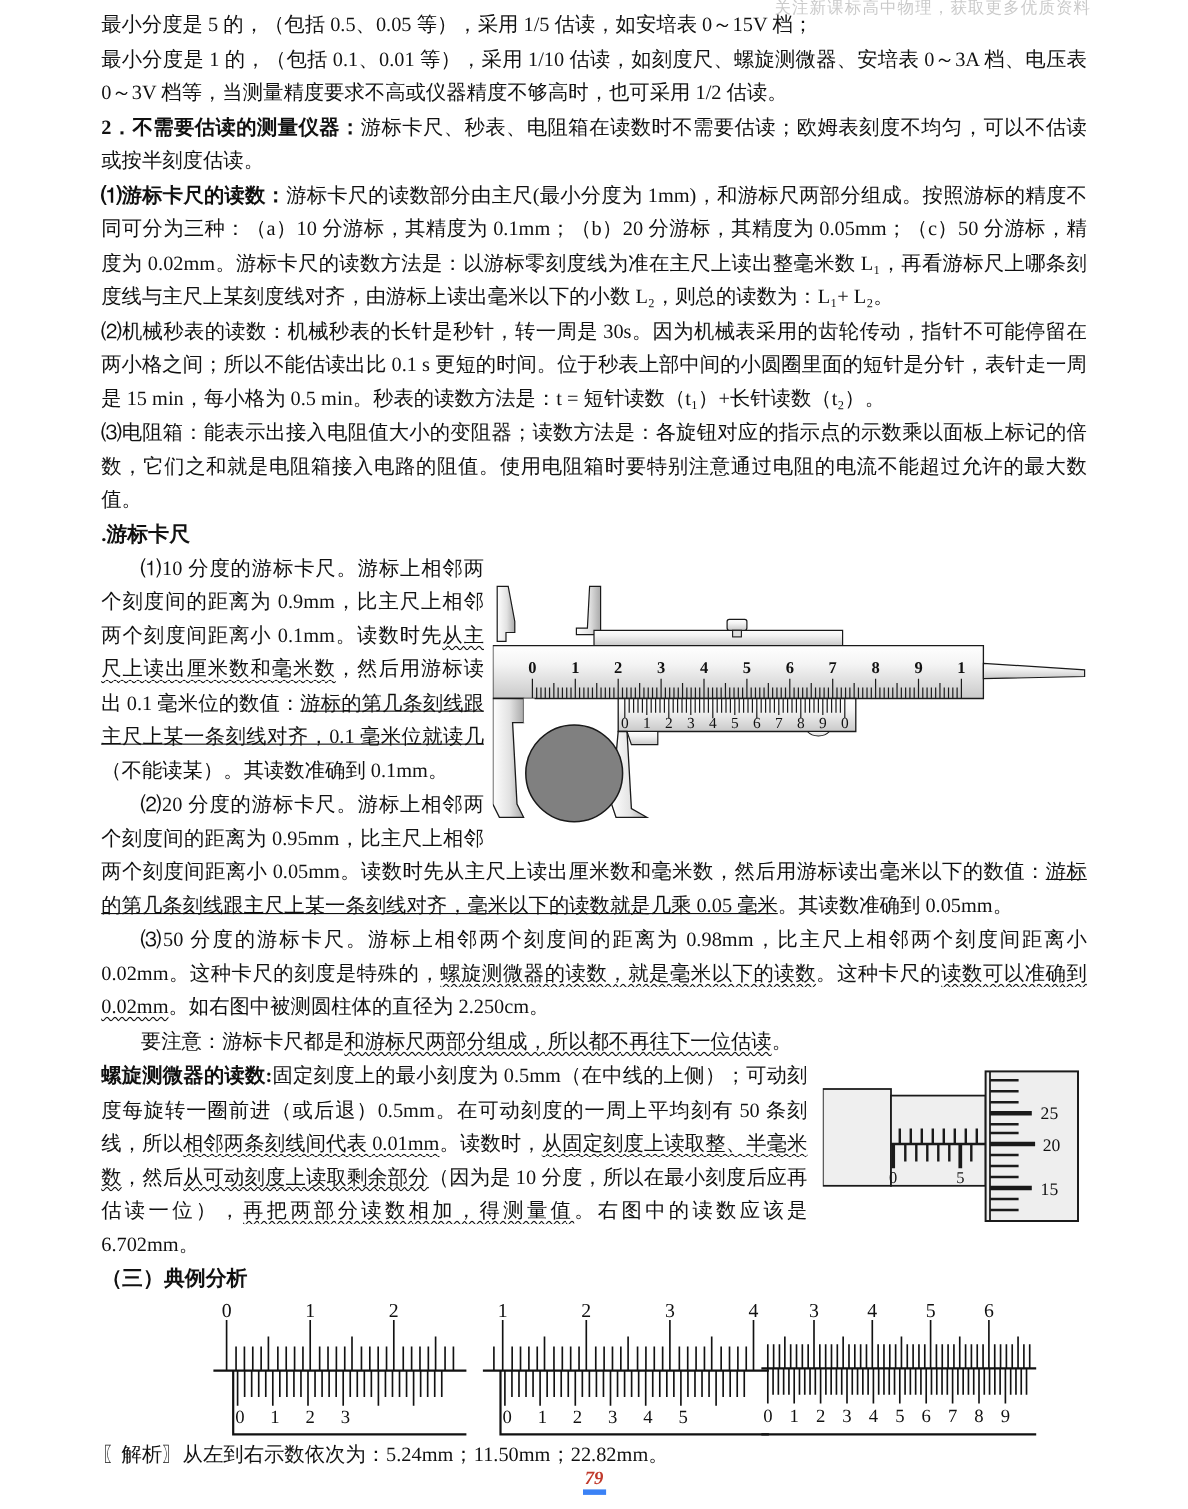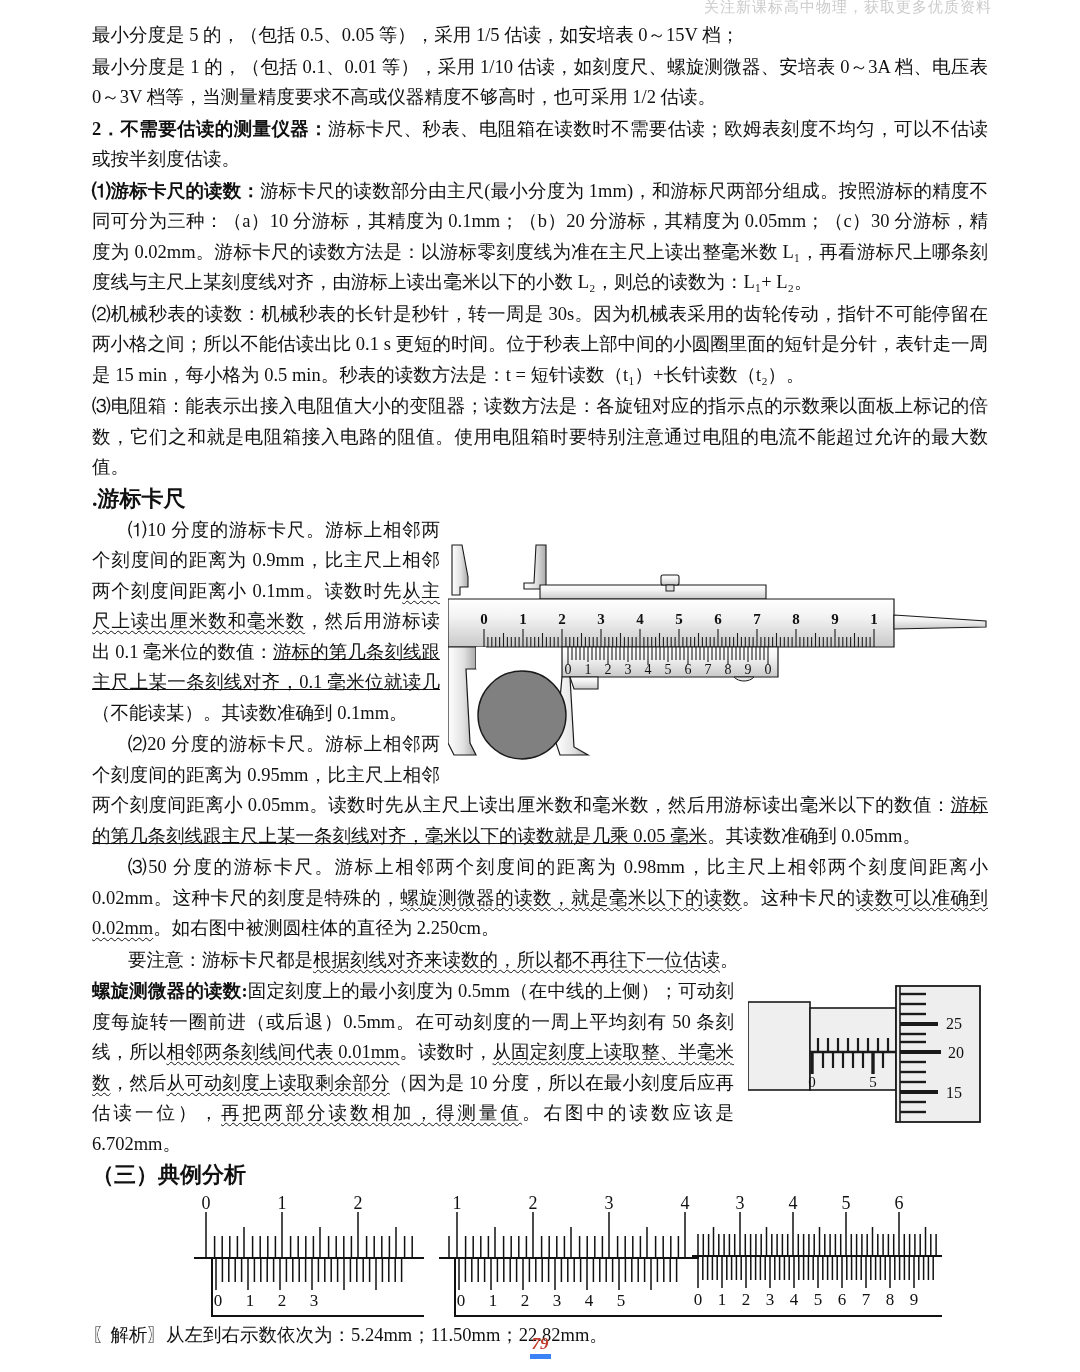--- a/index.html
+++ b/index.html
@@ -22,40 +22,40 @@
     text-align:right;
     padding-right:88px;
     font-size:15px;
     color:#b9b9b9;
     letter-spacing:1px;
     white-space:nowrap;
     opacity:.75;
   }
   .content{
     position:absolute;
-    left:92px;top:20px;
+    left:92px;top:8px;
     width:896px;
   }
   p{
     margin:0 0 1px 0;
     font-size:18.5px;
     line-height:30.5px;
     text-align:justify;
     text-justify:inter-ideograph;
   }
   .ind{ text-indent:36px; }
   .b{ font-weight:bold; }
   .u{ text-decoration:underline; }
   .wavy{
     text-decoration:underline;
     text-decoration-style:wavy;
     text-decoration-thickness:1px;
     text-underline-offset:3px;
   }
-  .heading{ font-weight:bold;font-size:22px;line-height:30px; }
+  .heading{ font-weight:bold;font-size:19px;line-height:30px; }
 
   
   .caliper-float{
     float:right;
     width:540px;
     height:252px;
     margin:2px 0 0 8px;
     position:relative;
   }
   .micro-float{
@@ -100,21 +100,21 @@
 
   <div class="watermark">关注新课标高中物理，获取更多优质资料</div>
 
   <div class="content">
 
     <p>最小分度是 5 的，（包括 0.5、0.05 等），采用 1/5 估读，如安培表 0～15V 档；</p>
     <p>最小分度是 1 的，（包括 0.1、0.01 等），采用 1/10 估读，如刻度尺、螺旋测微器、安培表 0～3A 档、电压表 0～3V 档等，当测量精度要求不高或仪器精度不够高时，也可采用 1/2 估读。</p>
 
     <p><span class="b">2．不需要估读的测量仪器：</span><span>游标卡尺、秒表、电阻箱在读数时不需要估读；欧姆表刻度不均匀，可以不估读或按半刻度估读。</span></p>
 
-    <p><span class="b">⑴游标卡尺的读数：</span><span>游标卡尺的读数部分由主尺(最小分度为 1mm)，和游标尺两部分组成。按照游标的精度不同可分为三种：（a）10 分游标，其精度为 0.1mm；（b）20 分游标，其精度为 0.05mm；（c）30 分游标，精度为 0.02mm。游标卡尺的读数方法是：以游标零刻度线为准在主尺上读出整毫米数 L₁，再看游标尺上哪条刻度线与主尺上某刻度线对齐，由游标上读出毫米以下的小数 L₂，则总的读数为：L₁+ L₂。</span></p>
+    <p><span class="b">⑴游标卡尺的读数：</span><span>游标卡尺的读数部分由主尺(最小分度为 1mm)，和游标尺两部分组成。按照游标的精度不同可分为三种：（a）10 分游标，其精度为 0.1mm；（b）20 分游标，其精度为 0.05mm；（c）50 分游标，精度为 0.02mm。游标卡尺的读数方法是：以游标零刻度线为准在主尺上读出整毫米数 L₁，再看游标尺上哪条刻度线与主尺上某刻度线对齐，由游标上读出毫米以下的小数 L₂，则总的读数为：L₁+ L₂。</span></p>
 
     <p>⑵机械秒表的读数：机械秒表的长针是秒针，转一周是 30s。因为机械表采用的齿轮传动，指针不可能停留在两小格之间；所以不能估读出比 0.1 s 更短的时间。位于秒表上部中间的小圆圈里面的短针是分针，表针走一周是 15 min，每小格为 0.5 min。秒表的读数方法是：t = 短针读数（t₁）+长针读数（t₂）。</p>
 
     <p>⑶电阻箱：能表示出接入电阻值大小的变阻器；读数方法是：各旋钮对应的指示点的示数乘以面板上标记的倍数，它们之和就是电阻箱接入电路的阻值。使用电阻箱时要特别注意通过电阻的电流不能超过允许的最大数值。</p>
 
     <p class="heading">.游标卡尺</p>
 
     <div class="caliper-float">
       <svg class="cal" width="540" height="252" viewBox="0 0 540 252">
         <defs>
@@ -348,21 +348,21 @@
     </div>
 
     <p class="ind"><span>⑴10 分度的游标卡尺。游标上相邻两个刻度间的距离为 0.9mm，比主尺上相邻两个刻度间距离小 0.1mm。读数时先</span><span class="wavy">从主尺上读出厘米数和毫米数</span><span>，然后用游标读出 0.1 毫米位的数值：</span><span class="u">游标的第几条刻线跟主尺上某一条刻线对齐，0.1 毫米位就读几</span><span>（不能读某）。其读数准确到 0.1mm。</span></p>
 
     <p class="ind"><span>⑵20 分度的游标卡尺。游标上相邻两个刻度间的距离为 0.95mm，比主尺上相邻两个刻度间距离小 0.05mm。读数时先从主尺上读出厘米数和毫米数，然后用游标读出毫米以下的数值：</span><span class="u">游标的第几条刻线跟主尺上某一条刻线对齐，毫米以下的读数就是几乘 0.05 毫米</span><span>。其读数准确到 0.05mm。</span></p>
 
     <div class="clear"></div>
 
     <p class="ind"><span>⑶50 分度的游标卡尺。游标上相邻两个刻度间的距离为 0.98mm，比主尺上相邻两个刻度间距离小 0.02mm。这种卡尺的刻度是特殊的，</span><span class="wavy">螺旋测微器的读数，就是毫米以下的读数</span><span>。这种卡尺的</span><span class="wavy">读数可以准确到 0.02mm</span><span>。如右图中被测圆柱体的直径为 2.250cm。</span></p>
 
-    <p class="ind"><span>要注意：游标卡尺都是</span><span class="wavy">根据刻线对齐来读数的，所以都不再往下一位估读</span><span>。</span></p>
+    <p class="ind"><span>要注意：游标卡尺都是</span><span class="wavy">和游标尺两部分组成，所以都不再往下一位估读</span><span>。</span></p>
 
     <div class="micro-float">
       <svg width="240" height="148" viewBox="0 0 240 148">
 
         <rect x="0" y="22" width="62" height="88" fill="#efefef" stroke="#1a1a1a" stroke-width="1.6"></rect>
 
         <rect x="62" y="28" width="86" height="82" fill="#efefef" stroke="#1a1a1a" stroke-width="1.6"></rect>
 
         <line x1="62" y1="72" x2="148" y2="72" stroke="#1a1a1a" stroke-width="2.4"></line>
 

